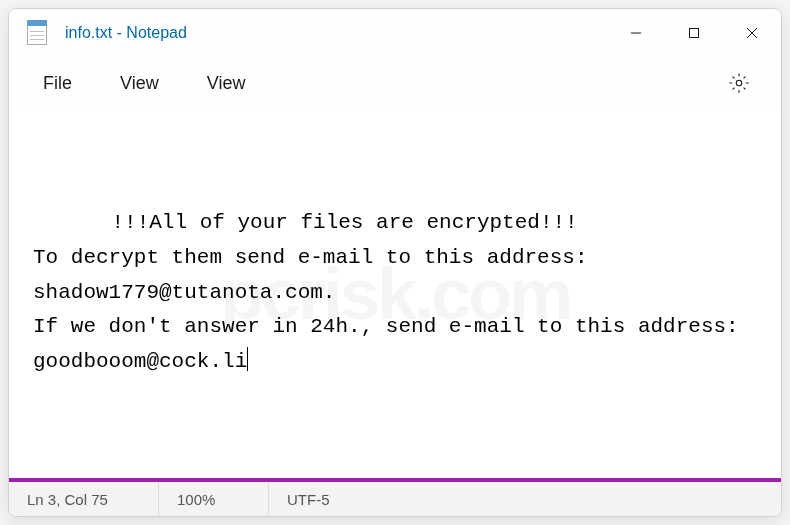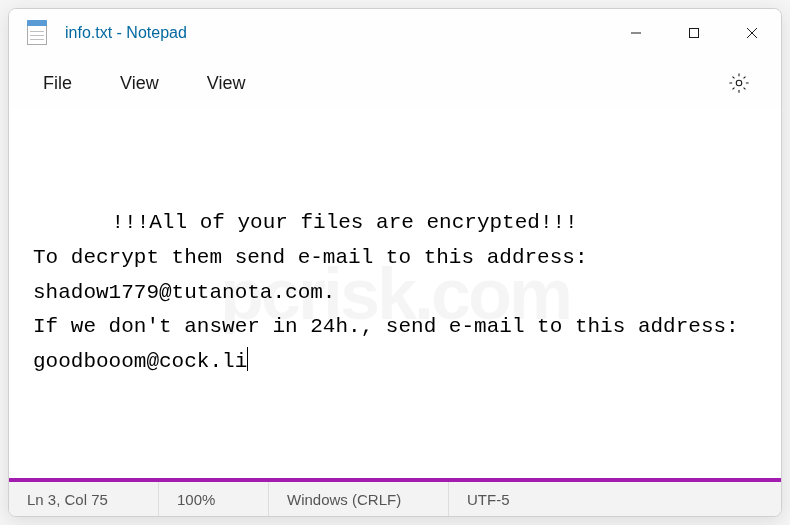--- a/index.html
+++ b/index.html
@@ -275,17 +275,16 @@
   <div class="content">
     <div class="watermark">pcrisk.com</div>
     <span class="content-text">!!!All of your files are encrypted!!!
 To decrypt them send e-mail to this address: shadow1779@tutanota.com.
 If we don't answer in 24h., send e-mail to this address: goodbooom@cock.li</span><span class="text-cursor"></span>
   </div>
 
   <div class="statusbar">
     <div class="status-section cursor-pos">Ln 3, Col 75</div>
     <div class="status-section zoom">100%</div>
-    <div class="status-section line-ending">Windows (CRLF)</div>
     <div class="status-section encoding">UTF-5</div>
   </div>
 
 </div>
 
 </body></html>

